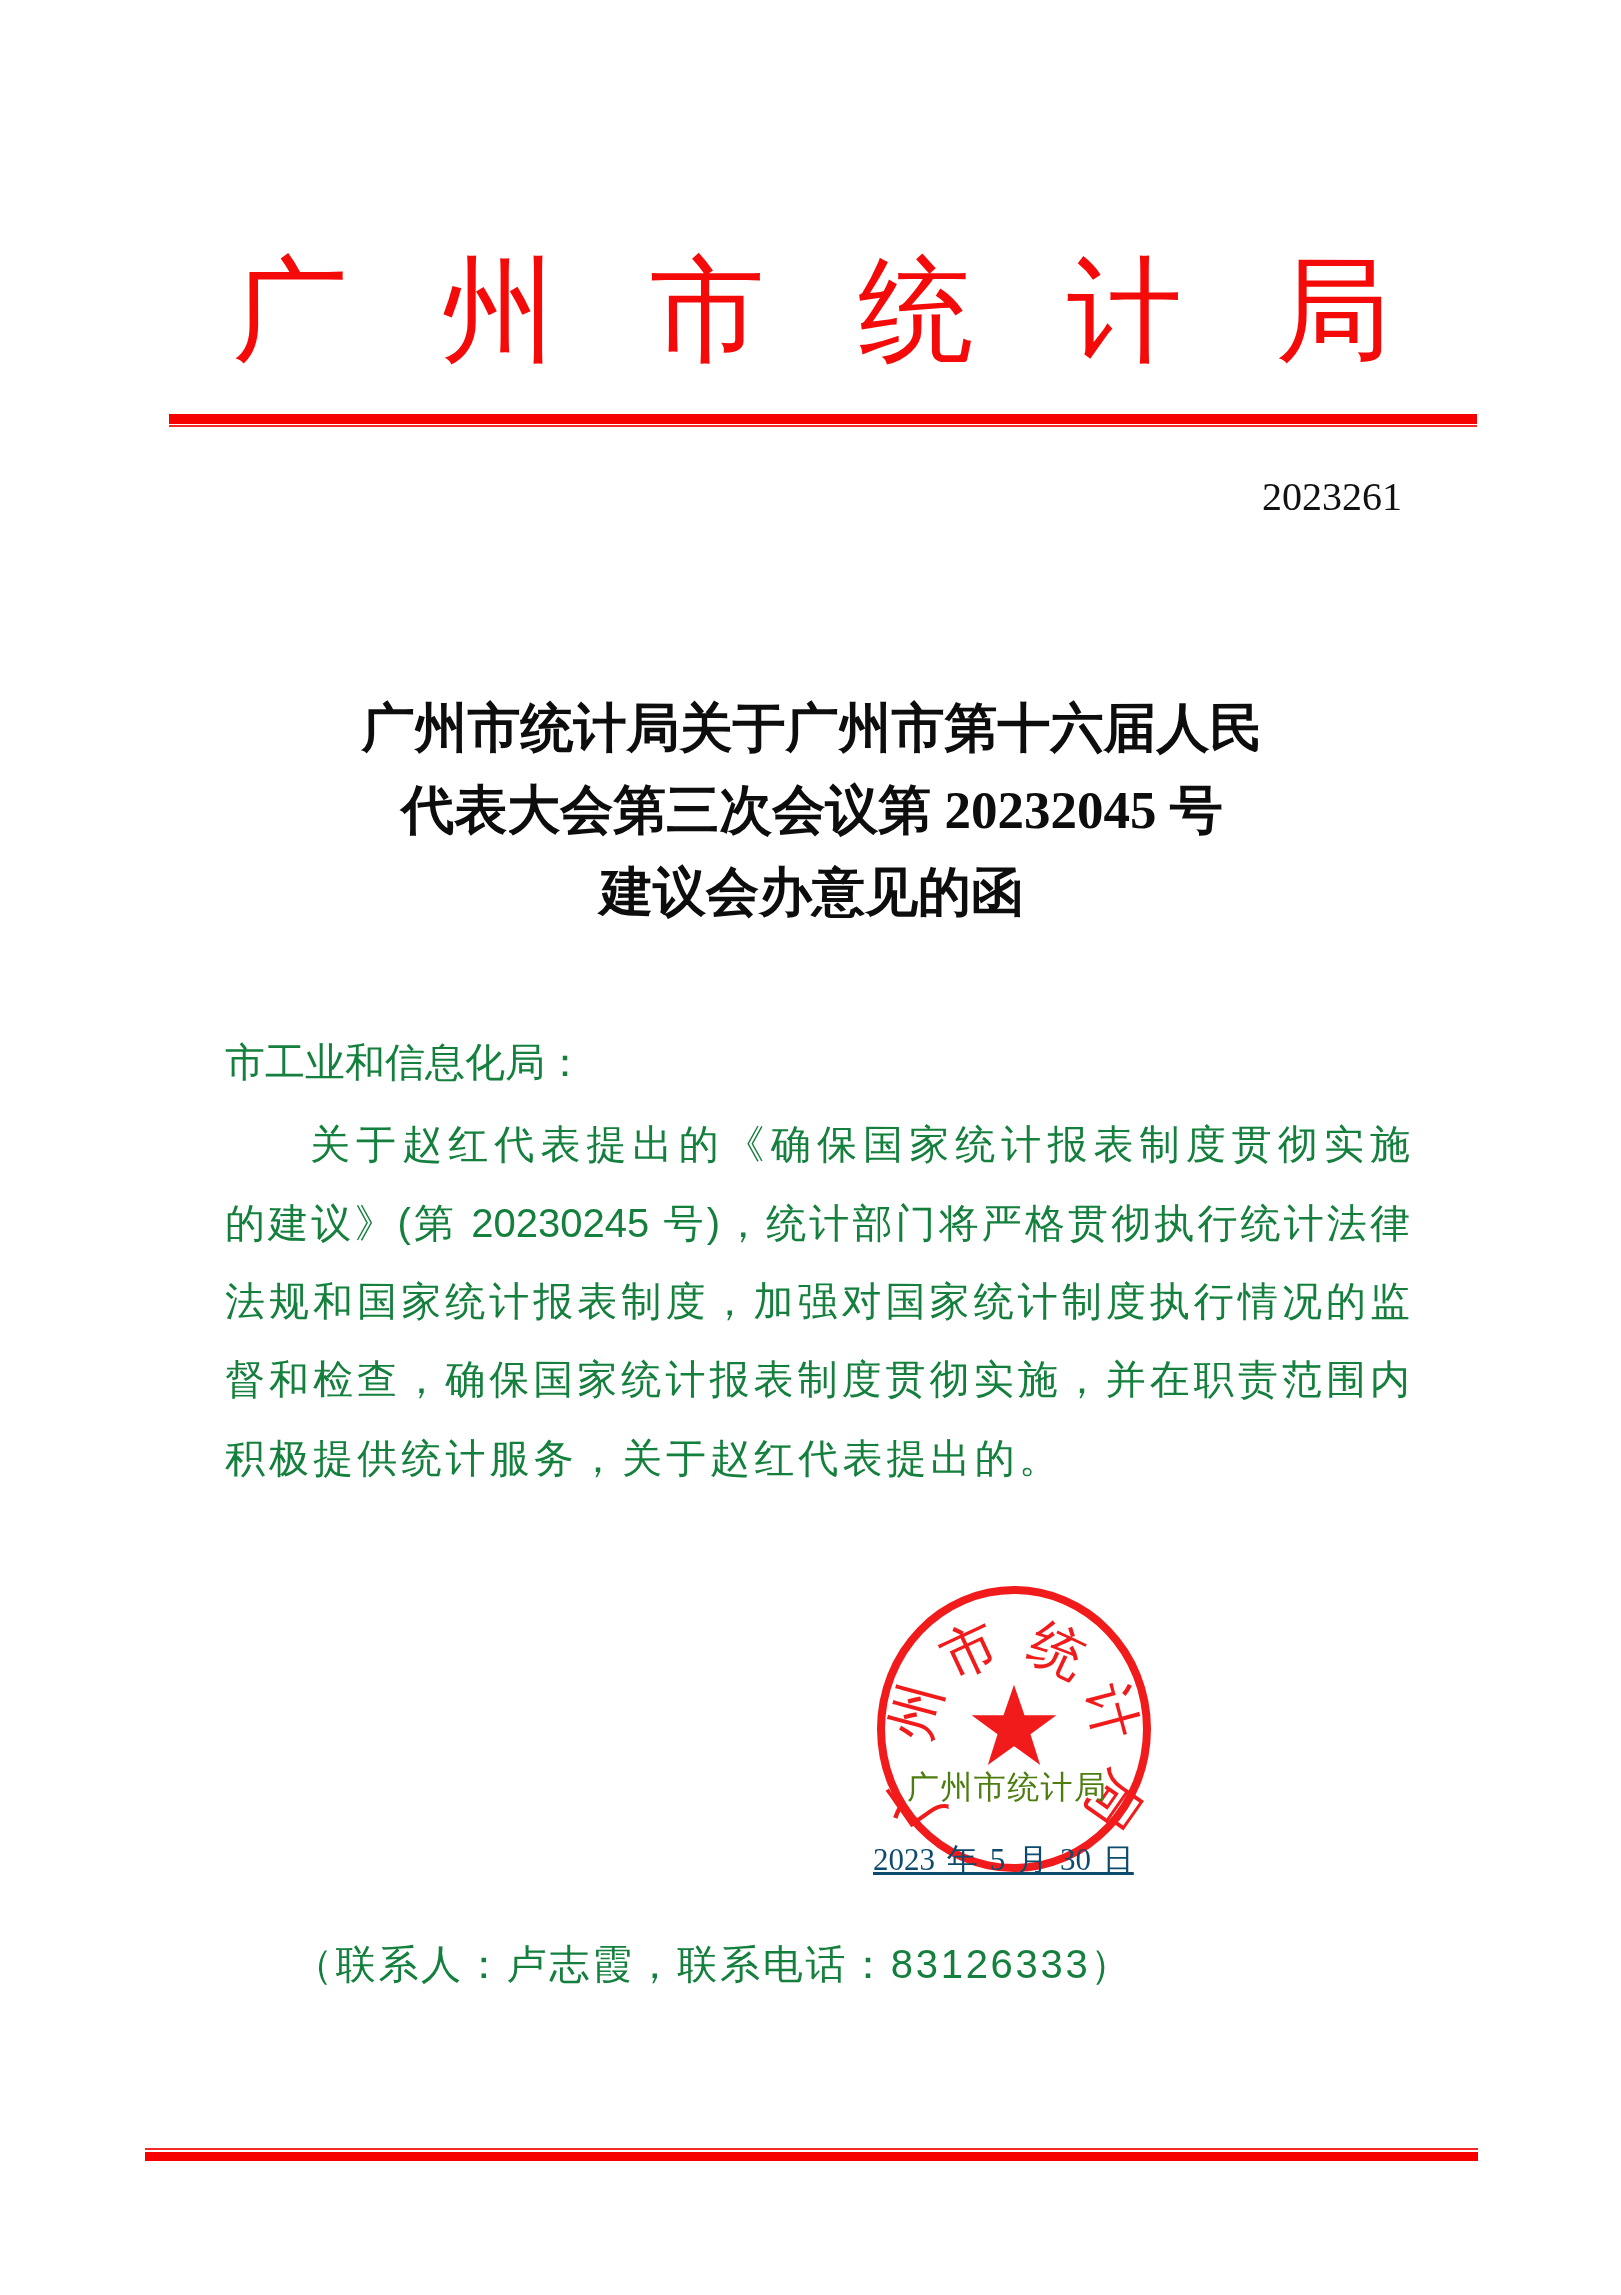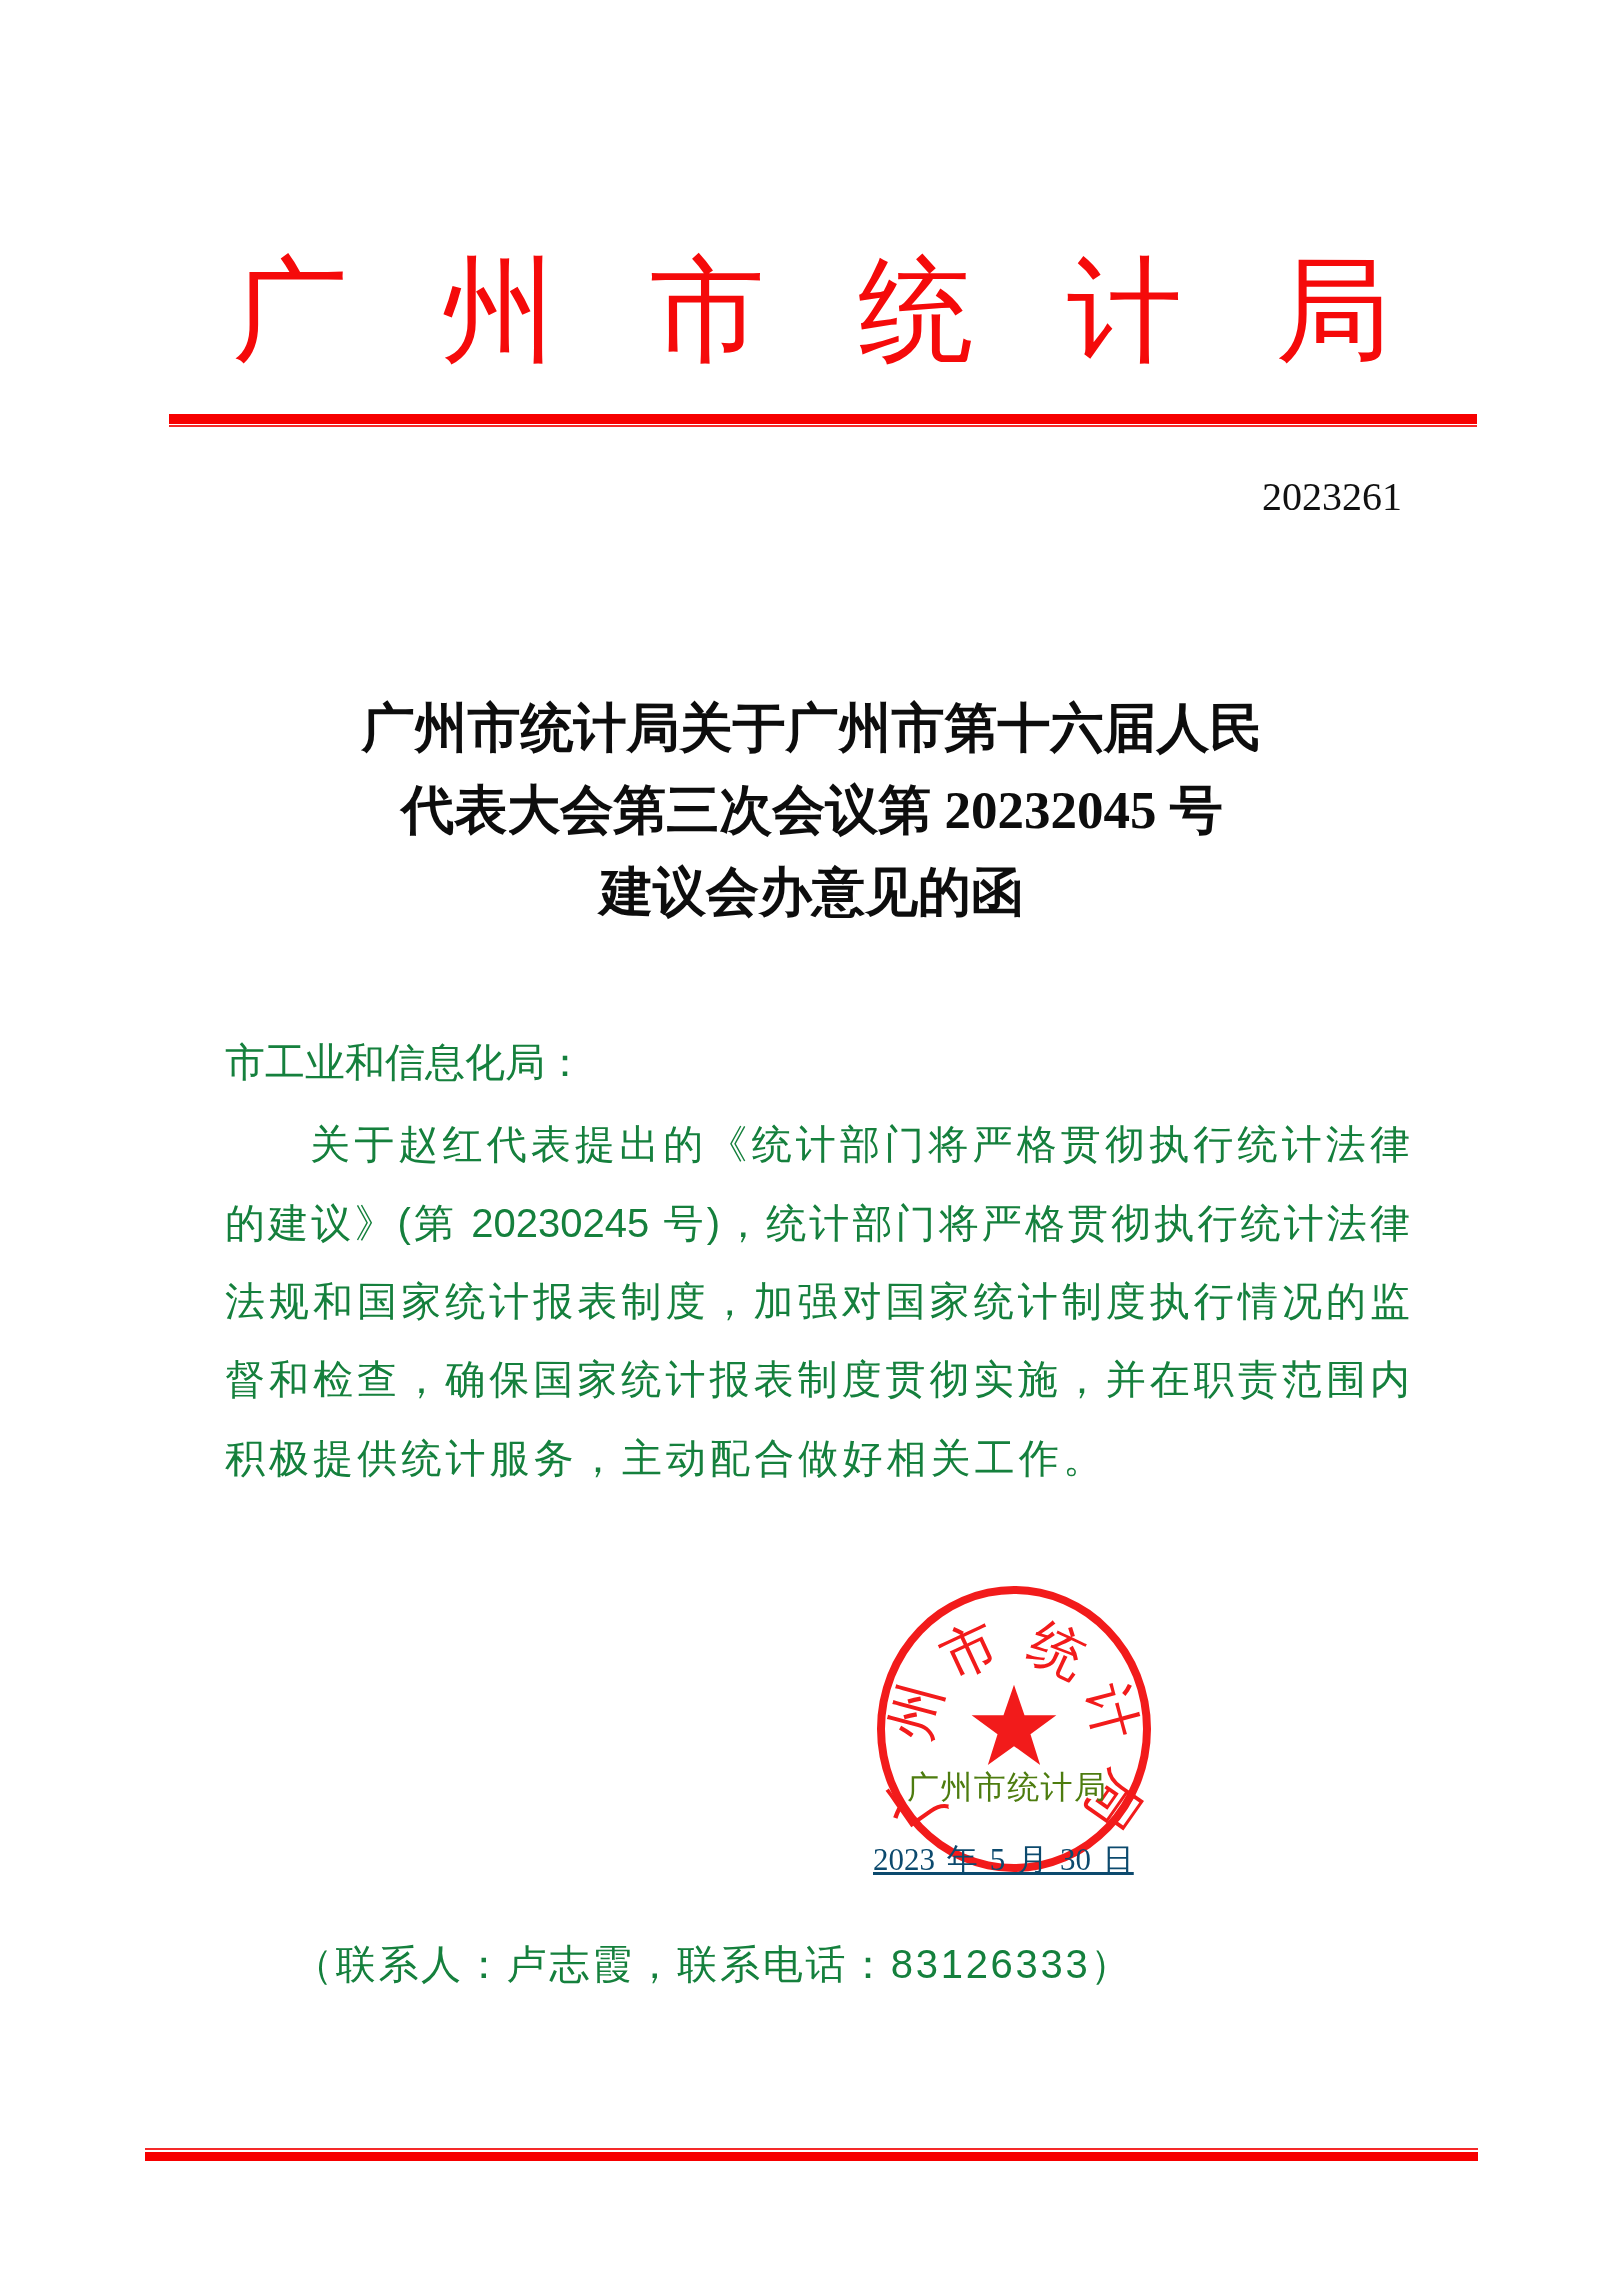--- a/index.html
+++ b/index.html
@@ -130,25 +130,25 @@
 <div class="abs rule-thin" style="left:169px; top:425px; width:1308px; height:2px;"></div>
 
 <div class="abs docno">2023261</div>
 
 <div class="abs title" style="top:702px;">广州市统计局关于广州市第十六届人民</div>
 <div class="abs title" style="top:784px;">代表大会第三次会议第 20232045 号</div>
 <div class="abs title" style="top:866px;">建议会办意见的函</div>
 
 <div class="abs body-text" style="left:225px; top:1042px;">市工业和信息化局：</div>
 
-<div class="abs body-text justify" style="left:310px; width:1100px; top:1124px;">关于赵红代表提出的《统计部门将严格贯彻执行统计法律</div>
+<div class="abs body-text justify" style="left:310px; width:1100px; top:1124px;">关于赵红代表提出的《确保国家统计报表制度贯彻实施</div>
 <div class="abs body-text justify" style="top:1203px;">的建议》(第 20230245 号)，统计部门将严格贯彻执行统计法律</div>
 <div class="abs body-text justify" style="top:1281px;">法规和国家统计报表制度，加强对国家统计制度执行情况的监</div>
 <div class="abs body-text justify" style="top:1359px;">督和检查，确保国家统计报表制度贯彻实施，并在职责范围内</div>
-<div class="abs body-text" style="left:225px; top:1438px; letter-spacing:4.1px;">积极提供统计服务，主动配合做好相关工作。</div>
+<div class="abs body-text" style="left:225px; top:1438px; letter-spacing:4.1px;">积极提供统计服务，关于赵红代表提出的。</div>
 
 <div class="abs seal"></div>
 <span class="seal-char" style="left:885px; top:1773px; transform:rotate(-125deg);">广</span>
 <span class="seal-char" style="left:886px; top:1684px; transform:rotate(-75deg);">州</span>
 <span class="seal-char" style="left:939px; top:1623px; transform:rotate(-25deg);">市</span>
 <span class="seal-char" style="left:1027px; top:1623px; transform:rotate(25deg);">统</span>
 <span class="seal-char" style="left:1081px; top:1684px; transform:rotate(75deg);">计</span>
 <span class="seal-char" style="left:1084px; top:1773px; transform:rotate(125deg);">局</span>
 <svg class="seal-star" viewBox="0 0 100 100">
   <polygon points="50,2 61.8,36.3 97.6,36.3 68.5,57.6 79.4,92 50,71 20.6,92 31.5,57.6 2.4,36.3 38.2,36.3" fill="#f21b1b"></polygon>

